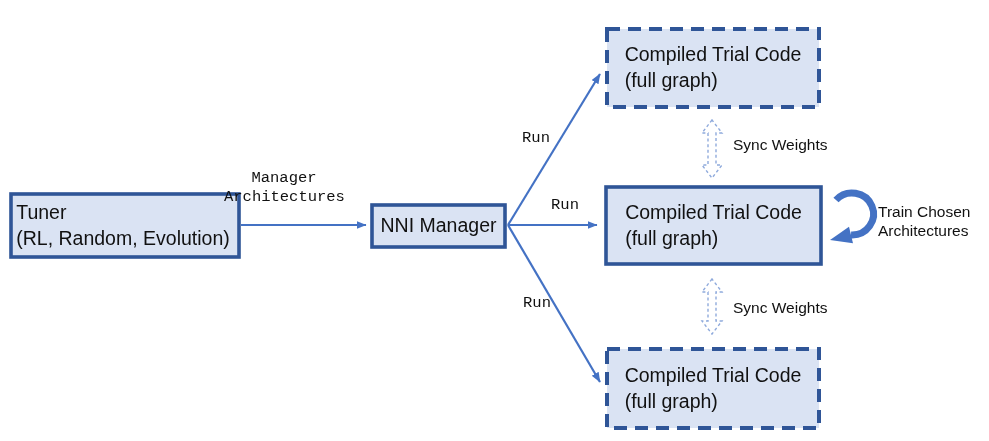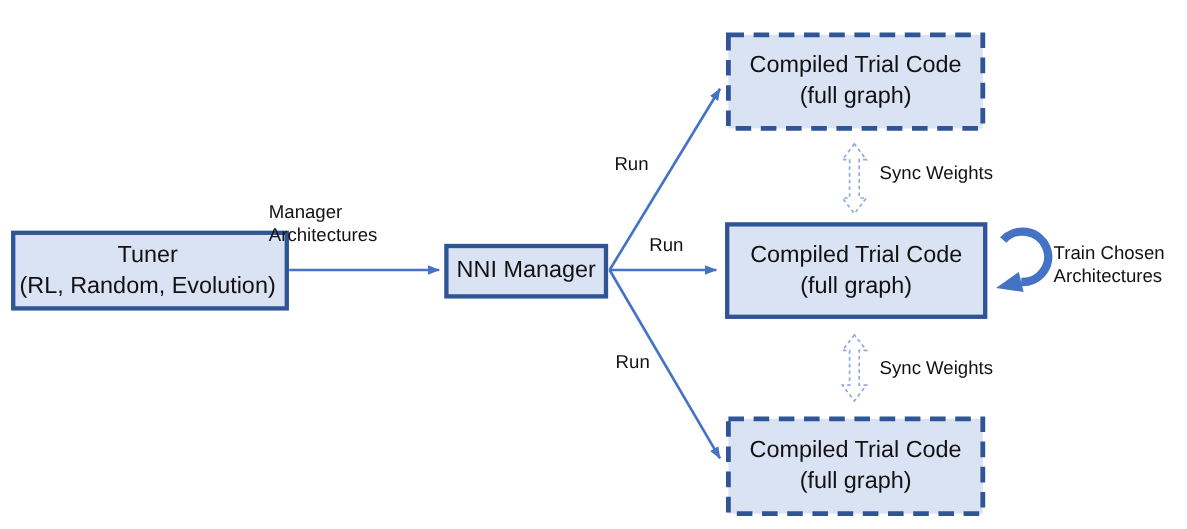--- a/index.html
+++ b/index.html
@@ -28,26 +28,26 @@
     position: absolute;
     white-space: pre-line;
     line-height: 1.22;
     font-size: 15.5px;
   }
   .box-label {
     position: absolute;
     display: flex;
     align-items: center;
     justify-content: center;
-    text-align: center;
+    text-align: left;
     white-space: pre-line;
     font-size: 19.5px;
     line-height: 1.32;
   }
-  .center { text-align: left; }
+  .center { text-align: center; font-family: Liberation Mono, monospace; }
 </style>
 </head>
 <body>
 
 <div id="stage">
 
   <svg id="shapes" width="989" height="441" viewBox="0 0 989 441">
     <defs>
       <marker id="ah" markerUnits="userSpaceOnUse" markerWidth="12" markerHeight="10" refX="9.5" refY="4" orient="auto">
         <path d="M0,0 L10,4 L0,8 Z" class="head"></path>

